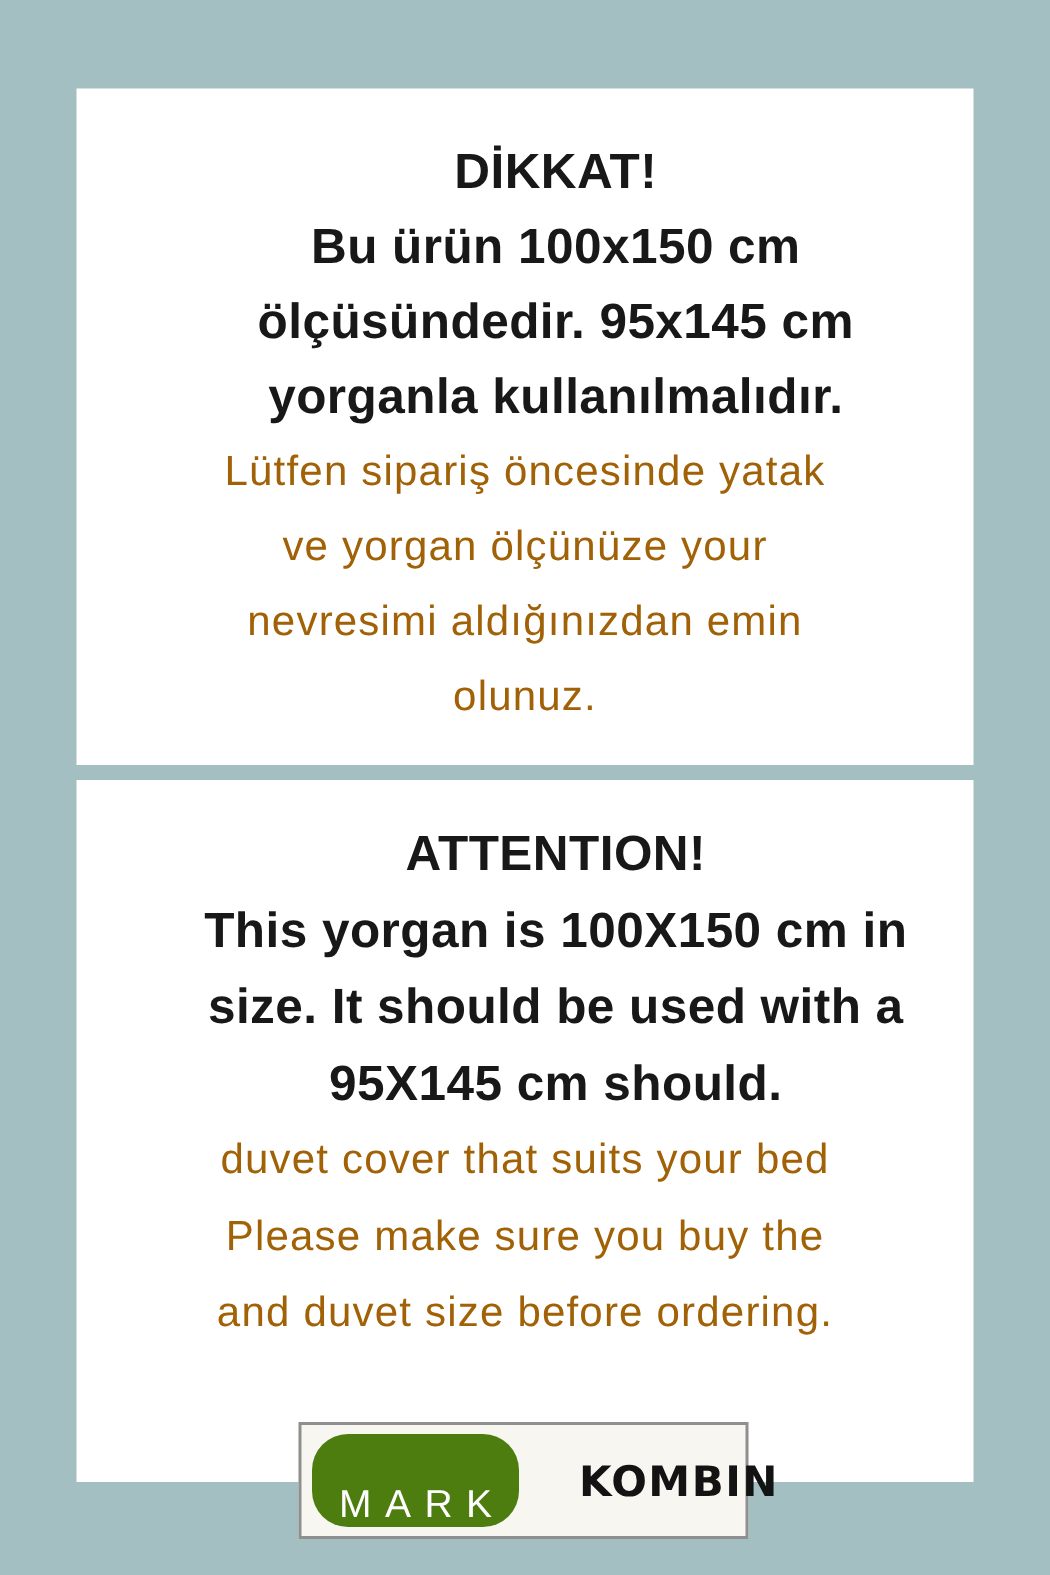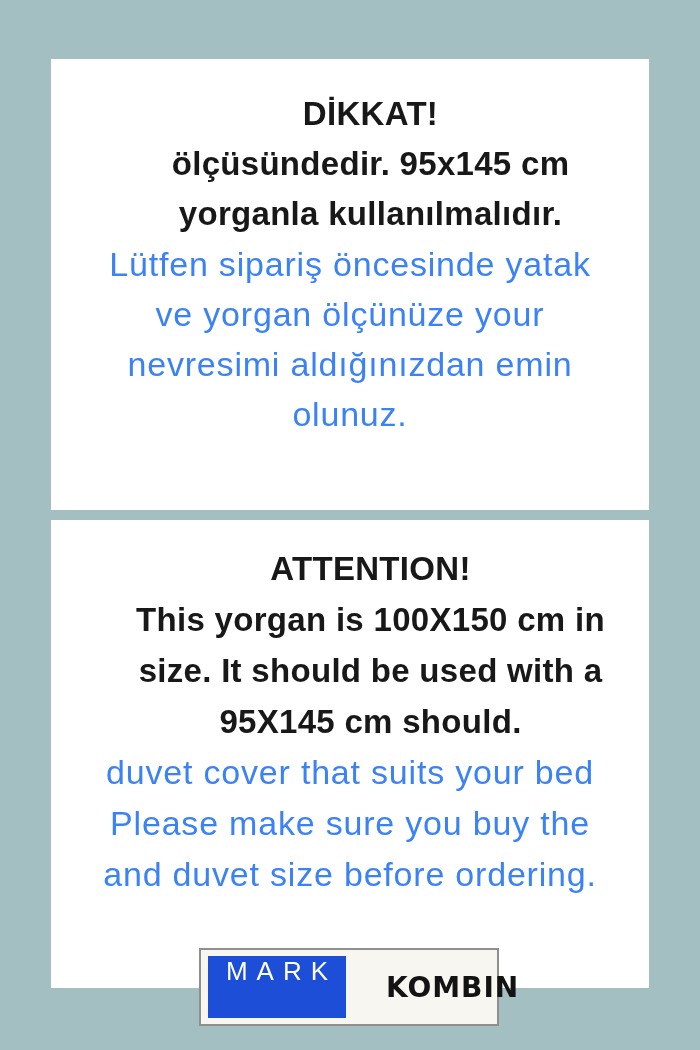--- a/index.html
+++ b/index.html
@@ -40,48 +40,49 @@
   }
   .bold-block .line {
     font-weight: 700;
     font-size: 33px;
     letter-spacing: 0.3px;
     color: #181818;
     margin-left: 41px;
   }
   .light-block .line {
     font-weight: 400;
-    font-size: 34px;
+    font-size: 28px;
     letter-spacing: 0.8px;
-    color: #3b82f6;
+    color: #a16207;
   }
   .card-en .line {
     line-height: 51px;
   }
   .logo {
     position: absolute;
     top: 948px;
     left: 199px;
     width: 300px;
     height: 78px;
     background: #f8f6f1;
     border: 2px solid #8f8f8f;
     box-sizing: border-box;
     display: flex;
     align-items: center;
     padding-left: 7px;
   }
   .logo-mark {
     width: 138px;
     height: 62px;
-    background: #1d4ed8;
+    background: #4d7c0f;
     display: flex;
-    align-items: flex-start;
+    align-items: flex-end;
     justify-content: center;
     flex: none;
+    border-radius: 24px;
   }
   .logo-mark span {
     color: #ffffff;
     font-size: 26px;
     font-weight: 400;
     letter-spacing: 9px;
     margin-right: -9px;
   }
   .logo-kombin {
     flex: 1;
@@ -95,20 +96,21 @@
   }
 </style>
 </head>
 <body>
 
 <main>
 
   <section class="card card-tr">
     <div class="bold-block">
       <div class="line">DİKKAT!</div>
+      <div class="line">Bu ürün 100x150 cm</div>
       <div class="line">ölçüsündedir. 95x145 cm</div>
       <div class="line">yorganla kullanılmalıdır.</div>
     </div>
     <div class="light-block">
       <div class="line">Lütfen sipariş öncesinde yatak</div>
       <div class="line">ve yorgan ölçünüze your</div>
       <div class="line">nevresimi aldığınızdan emin</div>
       <div class="line">olunuz.</div>
     </div>
   </section>

